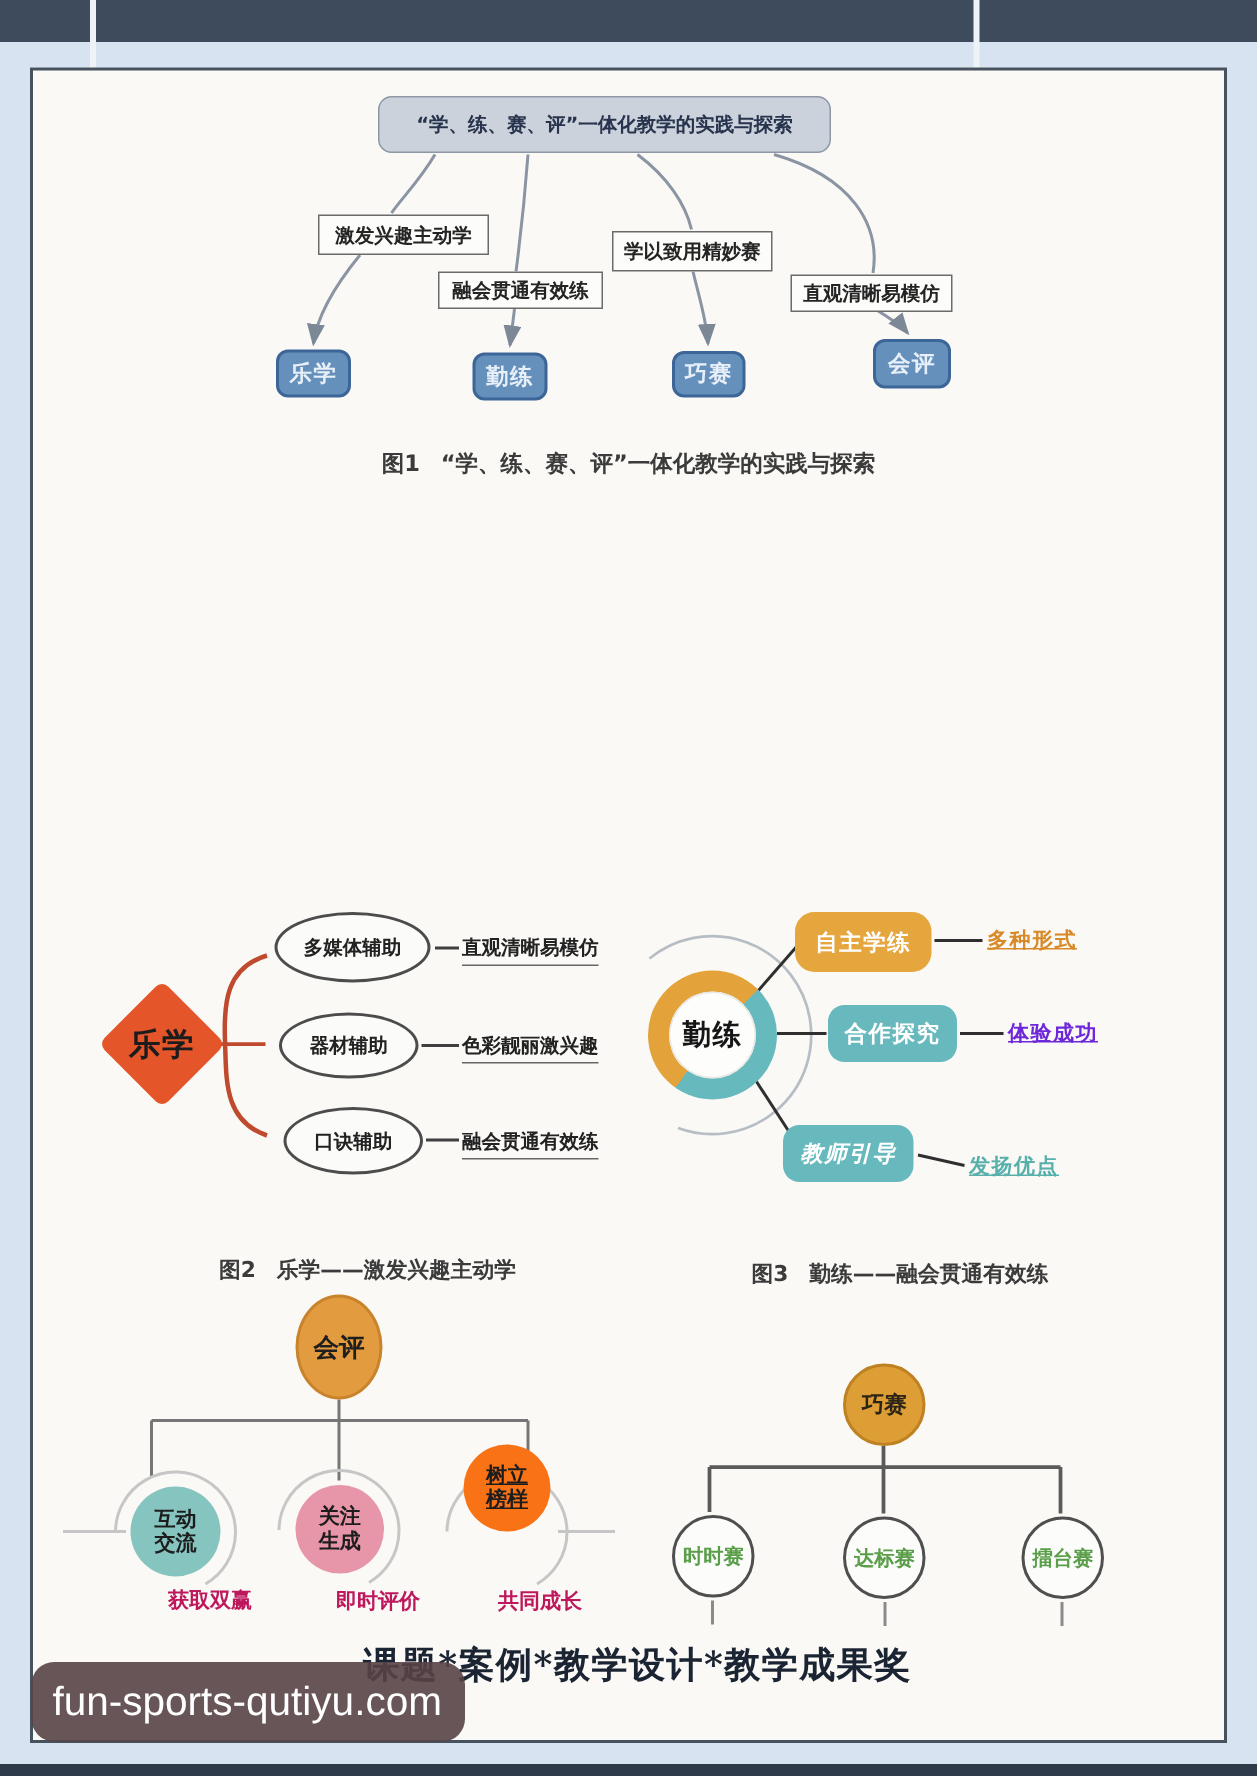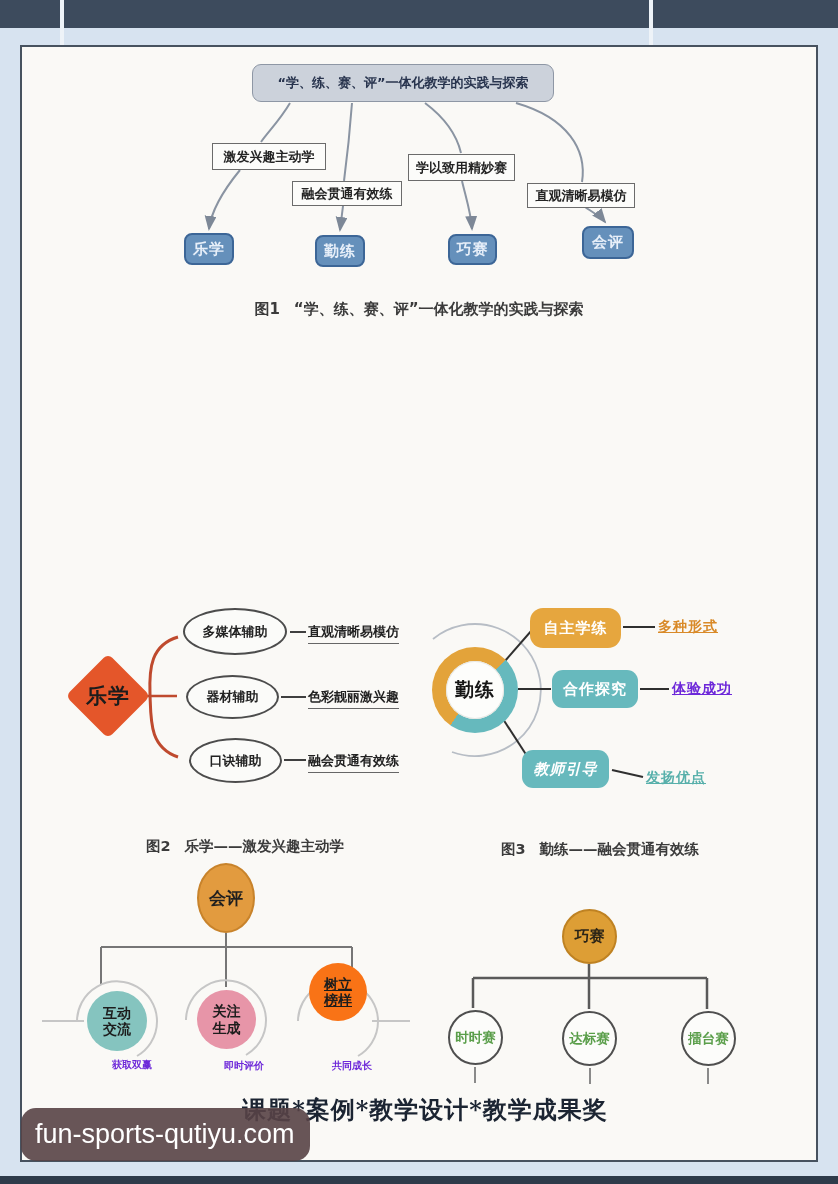--- a/index.html
+++ b/index.html
@@ -47,21 +47,21 @@
               box-shadow:0 0 0 1px #e8e8e4 inset;}
   .f3-box{border-radius:11px;color:#fff;font-weight:bold;font-size:15px;display:flex;align-items:center;
           justify-content:center;box-sizing:border-box;letter-spacing:1px;}
   .f3-note{font-weight:bold;font-size:14px;letter-spacing:1px;text-decoration:underline;}
 
   
   .ellipse{background:#e29b3f;border:2px solid #c8832b;border-radius:50%;display:flex;align-items:center;
            justify-content:center;font-weight:bold;font-size:17px;color:#1f1f1f;box-sizing:border-box;}
   .c4{border-radius:50%;display:flex;flex-direction:column;align-items:center;justify-content:center;
       font-weight:bold;font-size:14px;color:#1d1d1d;line-height:1.15;}
-  .f4-label{font-weight:bold;font-size:10px;color:#6d28d9;}
+  .f4-label{font-weight:bold;font-size:14px;color:#be185d;}
 
   
   .c5root{background:#dd9e35;border:2px solid #bf8222;border-radius:50%;display:flex;align-items:center;
           justify-content:center;font-weight:bold;font-size:15px;color:#2b2417;box-sizing:border-box;}
   .c5{background:#fcfcfa;border:2.5px solid #4f4f4f;border-radius:50%;display:flex;align-items:center;
       justify-content:center;font-weight:bold;font-size:13.5px;color:#5a9e4a;box-sizing:border-box;}
 
   .footer-line{font-family:"DejaVu Serif","Liberation Serif",serif;font-weight:bold;font-size:24px;
                color:#1b2432;text-align:center;letter-spacing:1px;}
   .watermark{background:rgba(88,66,70,0.9);border-radius:15px;color:#fff;font-size:27px;

